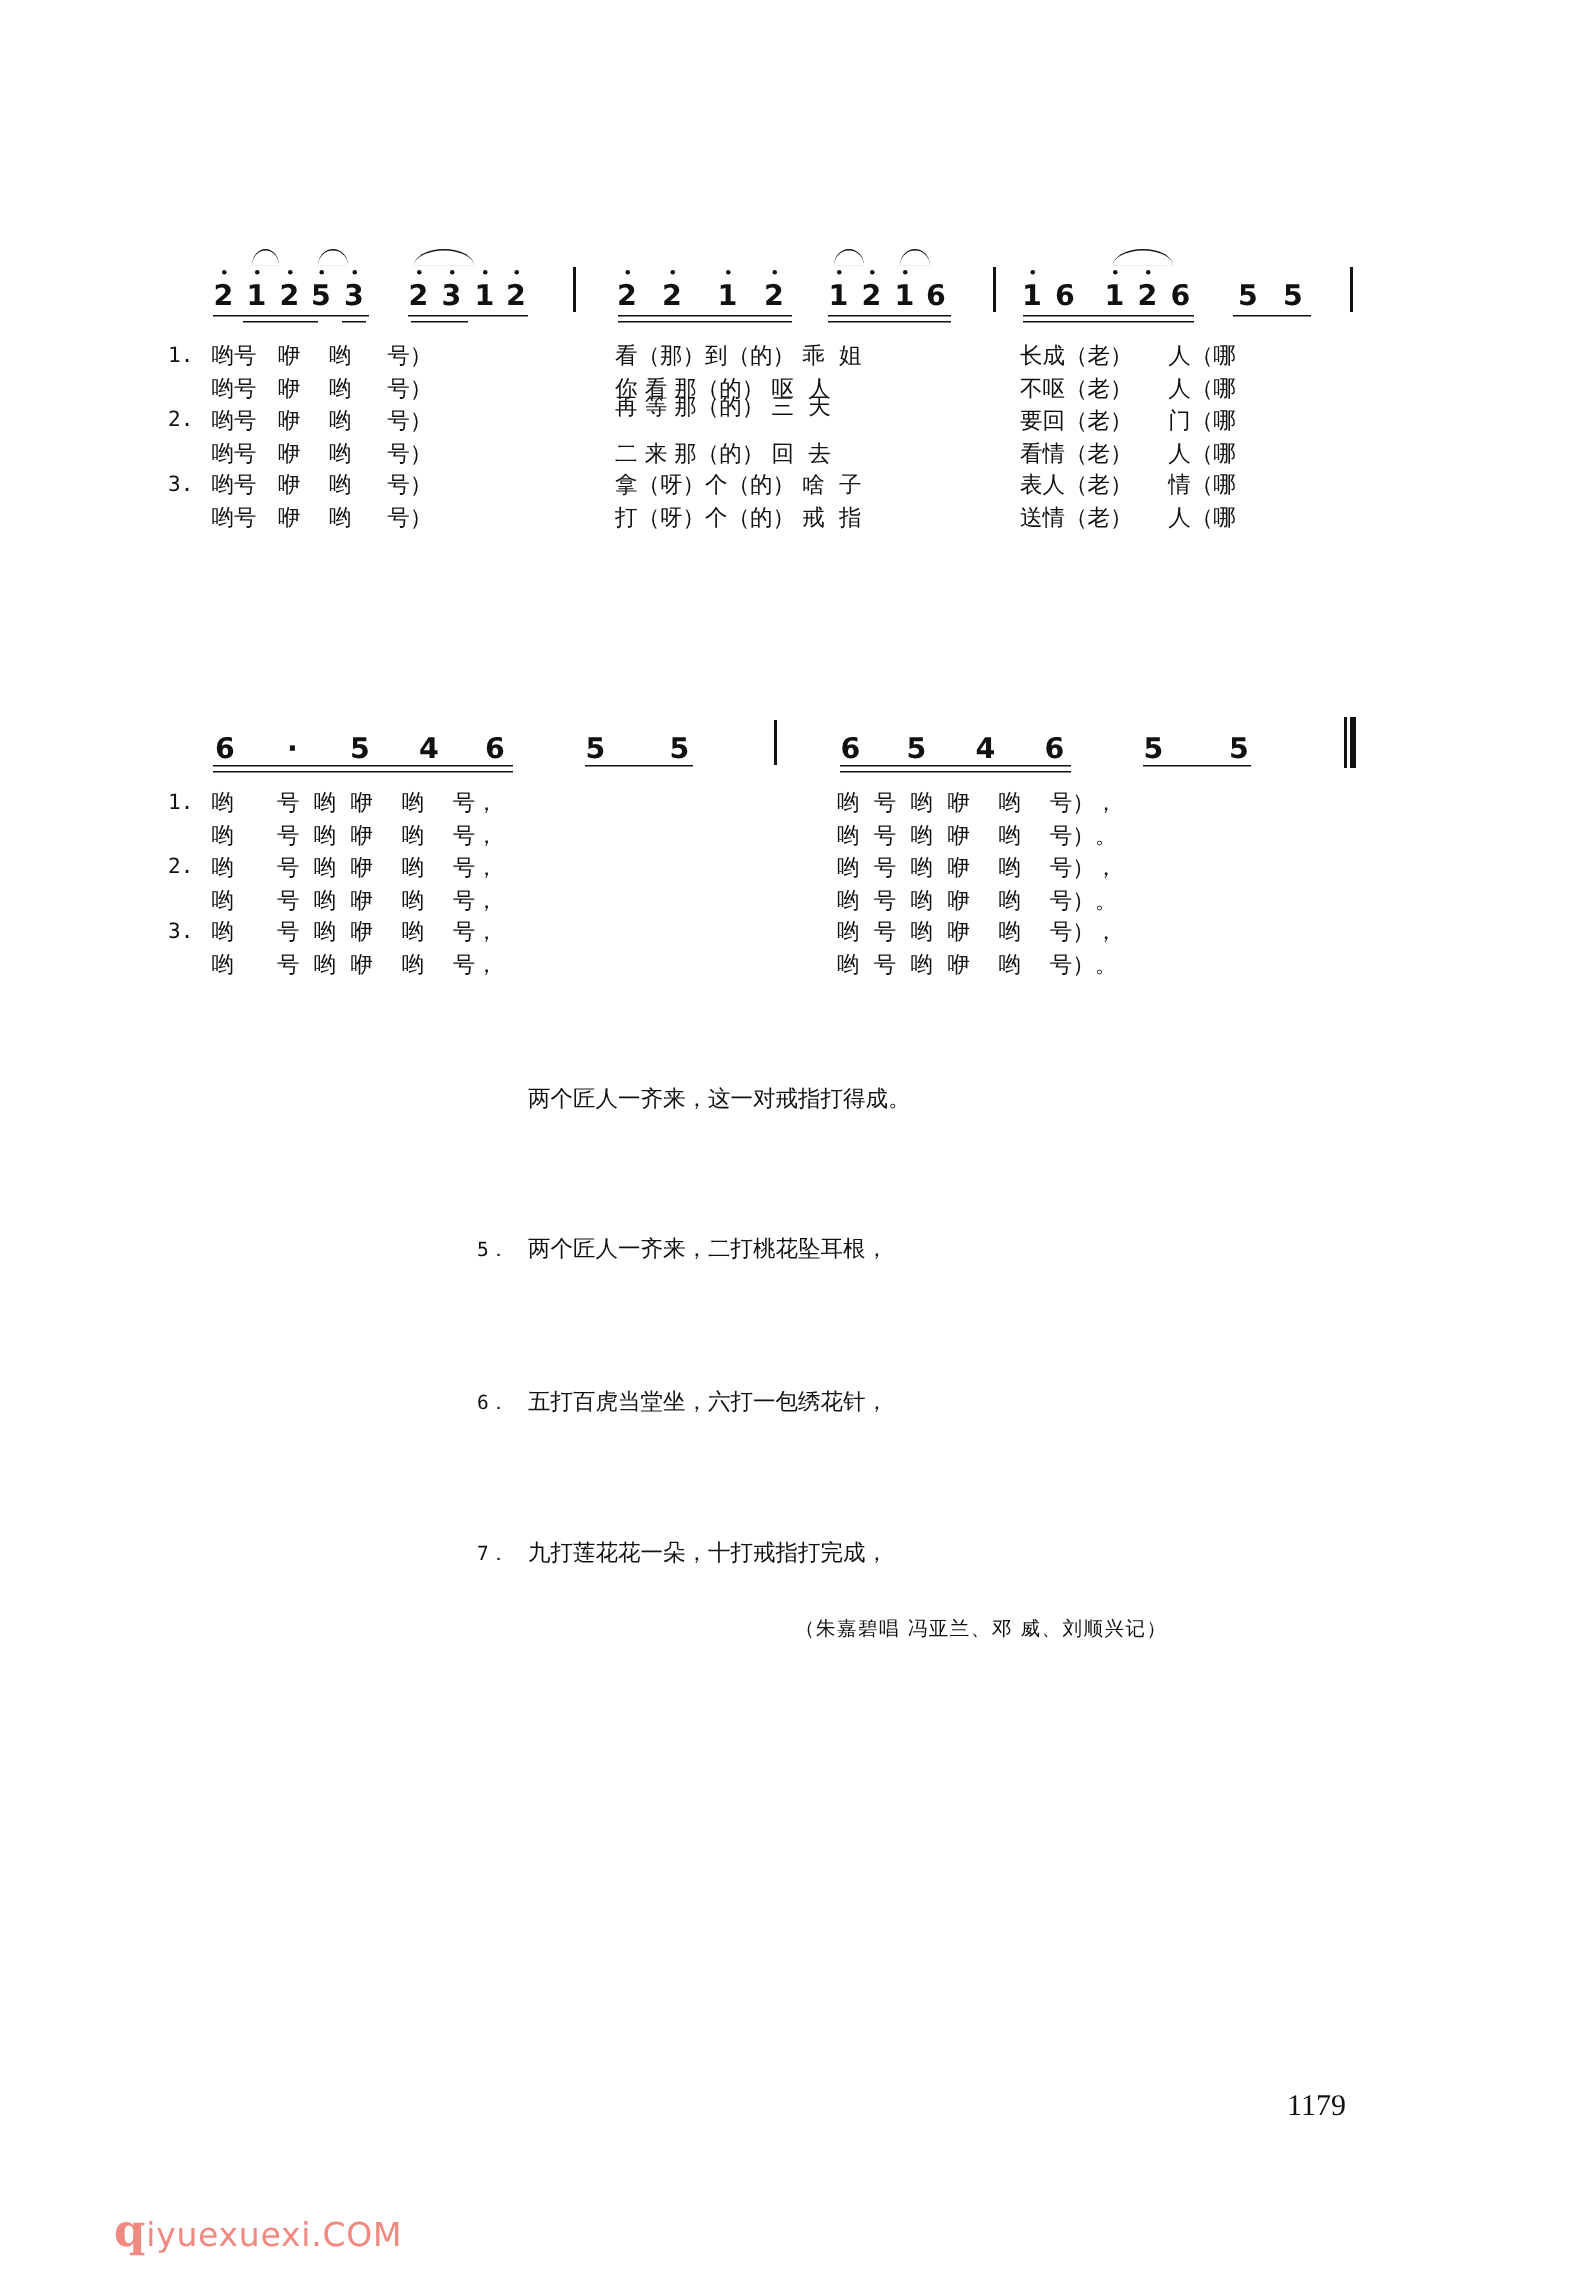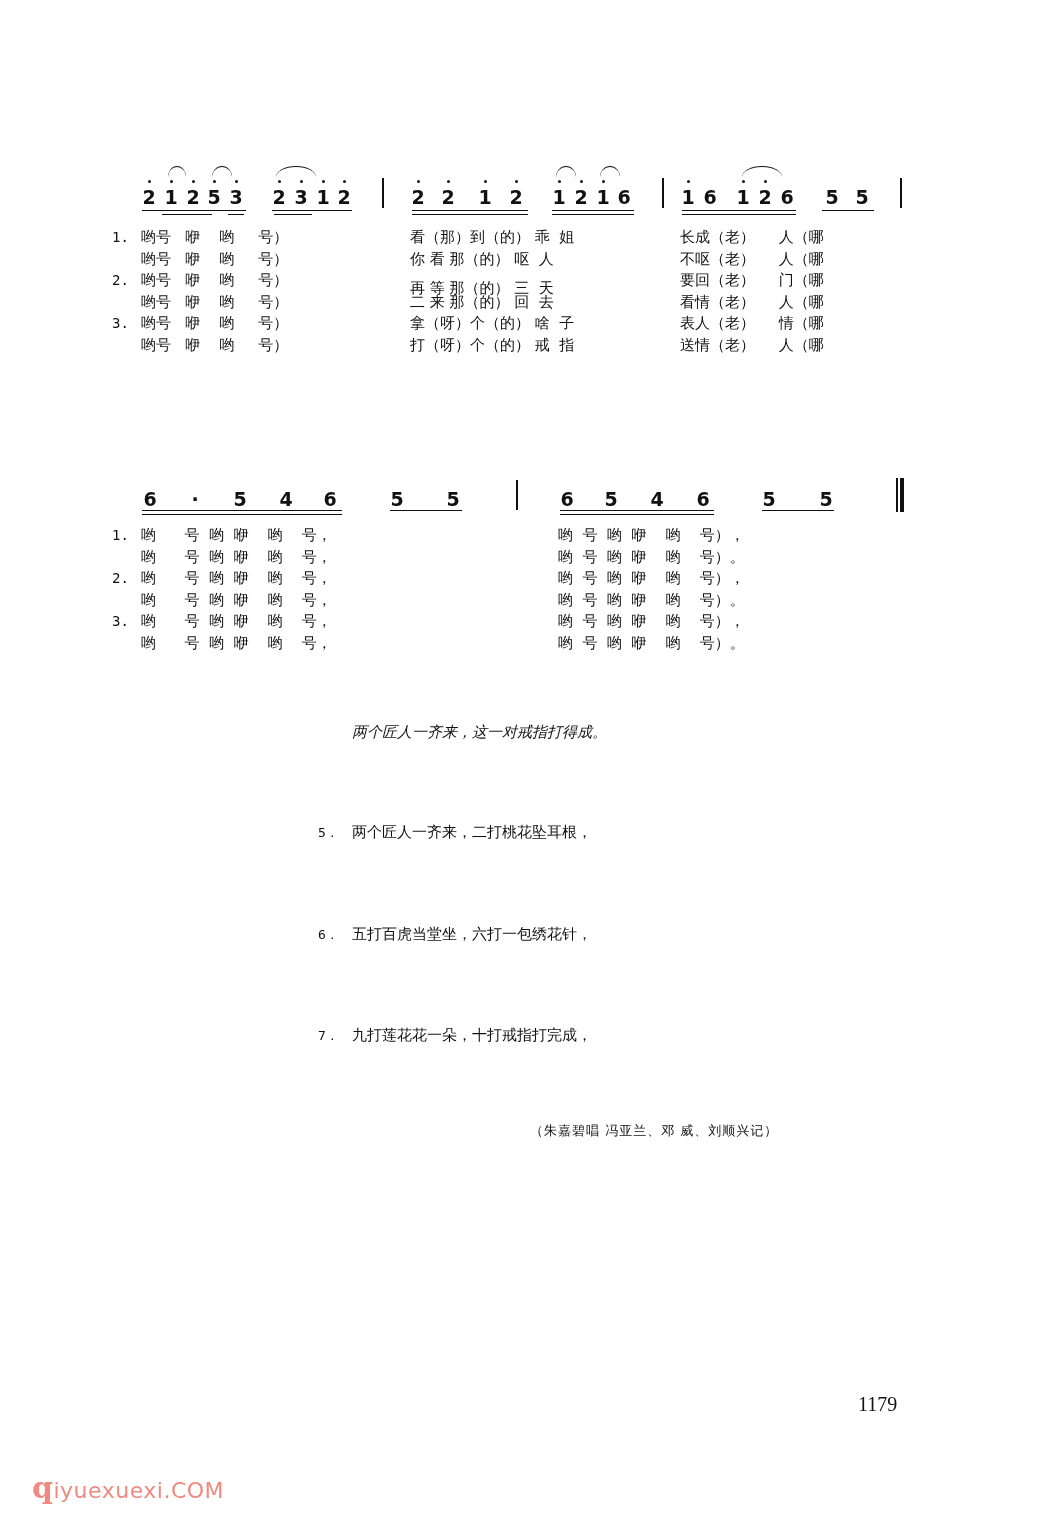--- a/index.html
+++ b/index.html
@@ -10,24 +10,24 @@
           font-size:19px; width:20px; text-align:center; top:0; line-height:22px; }
   .dot-above::before { content:""; position:absolute; left:50%; top:-6px; width:3px; height:3px;
           margin-left:-1.5px; background:#111; border-radius:50%; }
   .ul { position:absolute; height:0; border-top:1.5px solid #111; }
   .slur { position:absolute; border-top:1.5px solid #111; border-radius:50% 50% 0 0 / 100% 100% 0 0; height:10px; }
   .bar { position:absolute; width:1.5px; background:#111; }
   .lyr { position:absolute; font-size:15px; line-height:21.5px; white-space:pre; }
   .vnum { position:absolute; font-family:"DejaVu Sans Mono", monospace; font-size:14px; line-height:21.5px; }
   .stanza { position:absolute; font-size:15px; line-height:34px; }
   .stanza .num { display:inline-block; width:34px; font-family:"DejaVu Sans Mono", monospace; font-size:13px; }
-  .stanza .l2 { padding-left:34px;font-style:italic; }
+  .stanza .l2 { padding-left:34px; }
   .credit { position:absolute; font-size:13px; letter-spacing:1px; }
   .pagenum { position:absolute; font-family:"Liberation Serif", serif; font-size:20px; }
-  .wm { position:absolute; font-family:"DejaVu Sans", sans-serif; color:#f08a80; font-size:22px; letter-spacing:0.5px; }
+  .wm { position:absolute; font-family:"DejaVu Sans", sans-serif; color:#f08a80; font-size:22px; letter-spacing:0.5px;margin-left:44px; }
   .wm b { font-family:"DejaVu Serif", serif; font-size:30px; font-weight:bold; }
 </style>
 </head>
 <body>
 
 <div class="abs" style="left:0;top:186px;width:1054px;height:40px;">
 
   <span class="note dot-above" style="left:139px">2</span>
   <span class="note dot-above" style="left:161px">1</span>
   <span class="note dot-above" style="left:183px">2</span>
@@ -85,21 +85,21 @@
 
   <div class="lyr" style="left:141px;top:0">哟号   咿    哟     号）</div>
   <div class="lyr" style="left:141px;top:21.5px">哟号   咿    哟     号）</div>
   <div class="lyr" style="left:141px;top:43px">哟号   咿    哟     号）</div>
   <div class="lyr" style="left:141px;top:64.5px">哟号   咿    哟     号）</div>
   <div class="lyr" style="left:141px;top:86px">哟号   咿    哟     号）</div>
   <div class="lyr" style="left:141px;top:107.5px">哟号   咿    哟     号）</div>
 
   <div class="lyr" style="left:410px;top:0">看（那）到（的） 乖  姐</div>
   <div class="lyr" style="left:410px;top:21.5px">你 看 那（的） 呕  人</div>
-  <div class="lyr" style="left:410px;top:51px">再 等 那（的） 三  天</div>
+  <div class="lyr" style="left:410px;top:34px">再 等 那（的） 三  天</div>
   <div class="lyr" style="left:410px;top:64.5px">二 来 那（的） 回  去</div>
   <div class="lyr" style="left:410px;top:86px">拿（呀）个（的） 啥  子</div>
   <div class="lyr" style="left:410px;top:107.5px">打（呀）个（的） 戒  指</div>
 
   <div class="lyr" style="left:680px;top:0">长成（老）     人（哪</div>
   <div class="lyr" style="left:680px;top:21.5px">不呕（老）     人（哪</div>
   <div class="lyr" style="left:680px;top:43px">要回（老）     门（哪</div>
   <div class="lyr" style="left:680px;top:64.5px">看情（老）     人（哪</div>
   <div class="lyr" style="left:680px;top:86px">表人（老）     情（哪</div>
   <div class="lyr" style="left:680px;top:107.5px">送情（老）     人（哪</div>
@@ -157,19 +157,19 @@
 <div class="stanza" style="left:318px;top:815px">
   <div><span class="num">5．</span><span>两个匠人一齐来，二打桃花坠耳根，</span></div>
 </div>
 <div class="stanza" style="left:318px;top:917px">
   <div><span class="num">6．</span><span>五打百虎当堂坐，六打一包绣花针，</span></div>
 </div>
 <div class="stanza" style="left:318px;top:1018px">
   <div><span class="num">7．</span><span>九打莲花花一朵，十打戒指打完成，</span></div>
 </div>
 
-<div class="credit" style="left:530px;top:1122px">（朱嘉碧唱    冯亚兰、邓 威、刘顺兴记）</div>
+<div class="credit" style="left:530px;top:1077px">（朱嘉碧唱    冯亚兰、邓 威、刘顺兴记）</div>
 
 <div class="pagenum" style="left:858px;top:1393px">1179</div>
 
 <div class="wm" style="left:32px;top:1470px">
   <b>q</b><span>iyuexuexi.COM</span>
 </div>
 
 </body></html>

